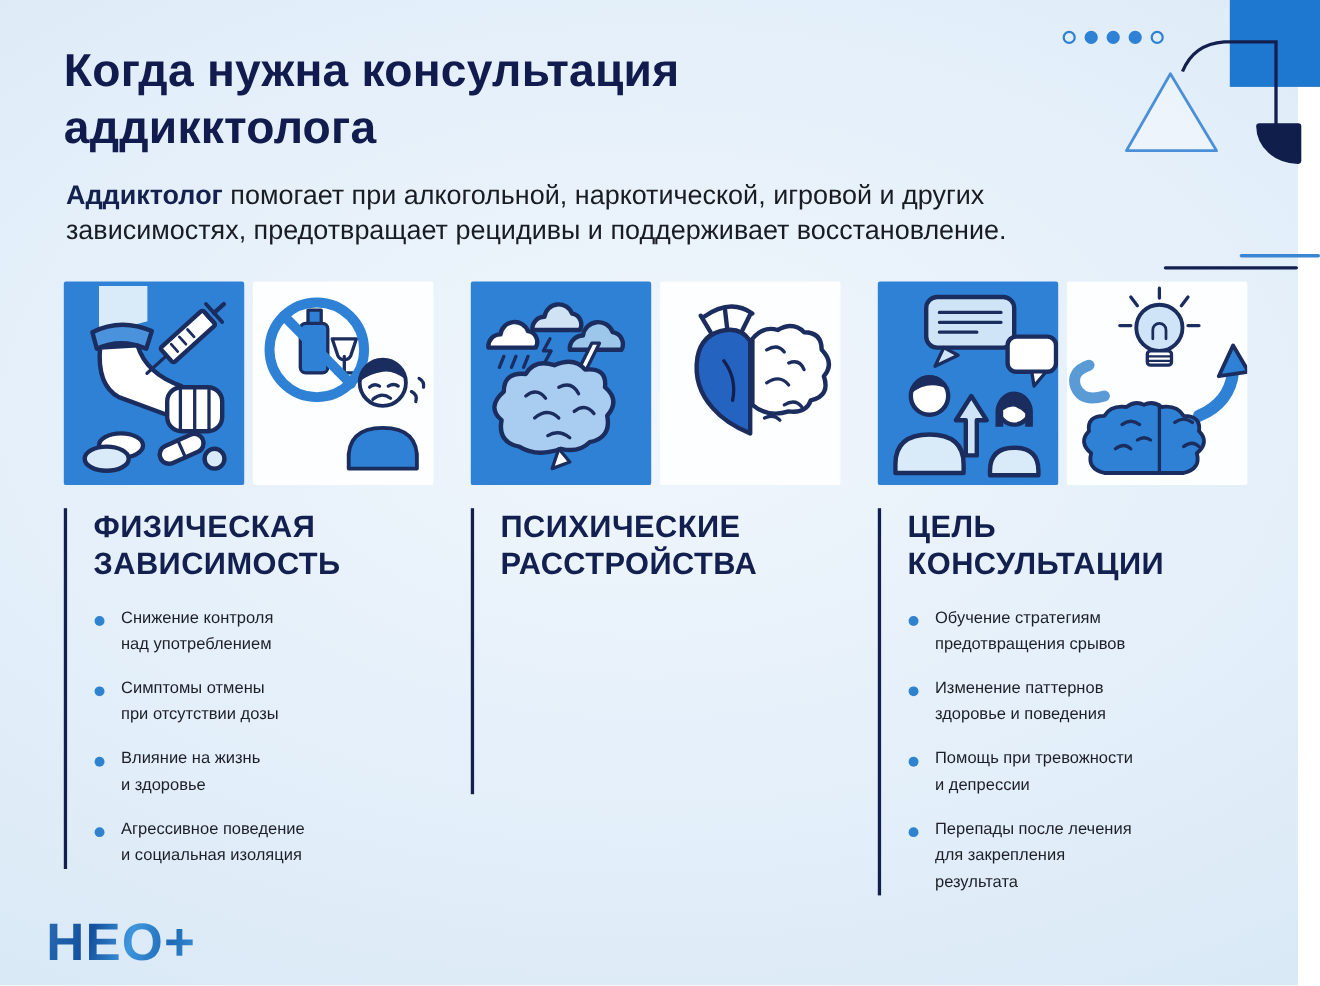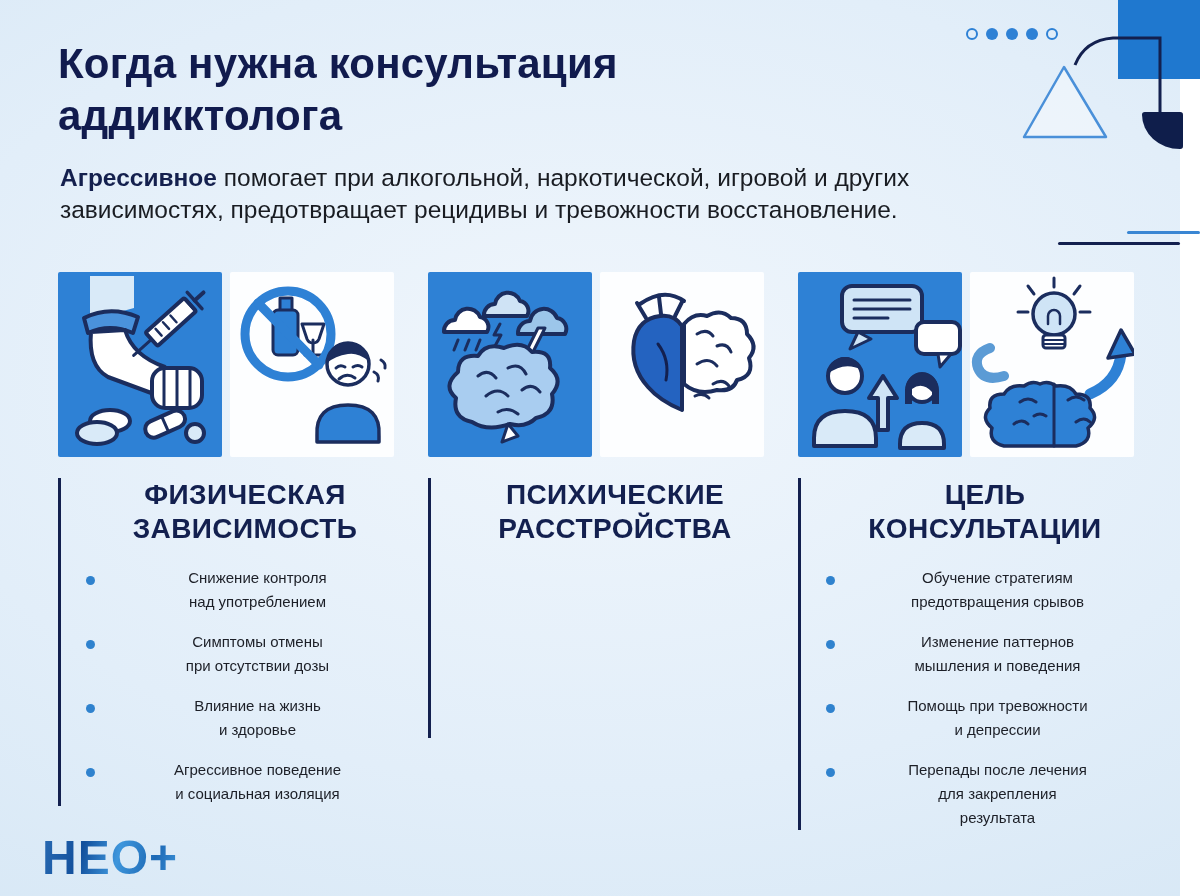--- a/index.html
+++ b/index.html
@@ -35,21 +35,21 @@
   .deco-connector{ position:absolute; left:1055px; top:25px; width:130px; height:130px; }
   .deco-fan{
     position:absolute; left:1142px; top:112px; width:41px; height:37px;
     background:#0f1e4b; border-radius:3px 3px 3px 100%;
   }
   .rline{ position:absolute; height:3px; border-radius:2px; }
   .rline.blue{ left:1127px; top:231px; width:73px; background:#3a86d3; }
   .rline.navy{ left:1058px; top:242px; width:122px; background:#13204f; }
 
   
-  .col{ position:absolute; top:272px; width:347px;text-align:center; }
+  .col{ position:absolute; top:256px; width:347px; }
   .col.c1{ left:58px; } .col.c2{ left:428px; } .col.c3{ left:798px; }
 
   .panels{ display:flex; gap:8px; }
   .panel{ width:164px; height:185px; border-radius:2px; overflow:hidden; }
   .panel-blue{ background:#2e81d5; }
   .panel-white{ background:#fdfeff; }
   .panel svg{ display:block; width:100%; height:100%; }
 
   .content{
     margin-top:21px; border-left:3px solid #13204f; padding-left:24px; min-height:260px;
@@ -94,22 +94,22 @@
   </svg>
   <svg class="deco-connector" viewBox="0 0 130 130">
     <path d="M20 40 Q30 15 58 13 L105 13 L105 90" fill="none" stroke="#13204f" stroke-width="3"></path>
   </svg>
   <div class="deco-fan"></div>
   <div class="rline blue"></div>
   <div class="rline navy"></div>
 
   <h1 class="title">Когда нужна консультация
 аддикктолога</h1>
-  <p class="intro"><b>Агрессивное</b><span> помогает при алкогольной, наркотической, игровой и других
-зависимостях, предотвращает рецидивы и тревожности восстановление.</span></p>
+  <p class="intro"><b>Аддиктолог</b><span> помогает при алкогольной, наркотической, игровой и других
+зависимостях, предотвращает рецидивы и поддерживает восстановление.</span></p>
 
   <div class="col c1">
     <div class="panels">
       <div class="panel panel-blue">
         <svg viewBox="0 0 164 185">
           <g stroke="#1b2d5e" stroke-width="4" fill="none" stroke-linecap="round" stroke-linejoin="round">
             <path d="M32 4 h44 v32 l-44 12 z" fill="#d9eaf8" stroke="none"></path>
             <path d="M26 46 q26 -13 54 -1 l-5 16 q-23 -10 -45 0 z" fill="#4a92dc"></path>
             <path d="M33 60 q-3 34 17 45 l46 17 11 -27 q-32 -11 -40 -37 z" fill="#ffffff"></path>
             <rect x="94" y="96" width="50" height="40" rx="13" fill="#ffffff"></rect>
@@ -240,21 +240,21 @@
         </svg>
       </div>
     </div>
     <div class="content">
       <h2 class="heading">ЦЕЛЬ
 КОНСУЛЬТАЦИИ</h2>
       <ul class="bullets">
         <li>Обучение стратегиям
 предотвращения срывов</li>
         <li>Изменение паттернов
-мышления и поведения</li>
+здоровье и поведения</li>
         <li>Помощь при тревожности
 и депрессии</li>
         <li>Перепады после лечения
 для закрепления
 результата</li>
       </ul>
     </div>
   </div>
 
   <div class="logo">НЕО+</div>

